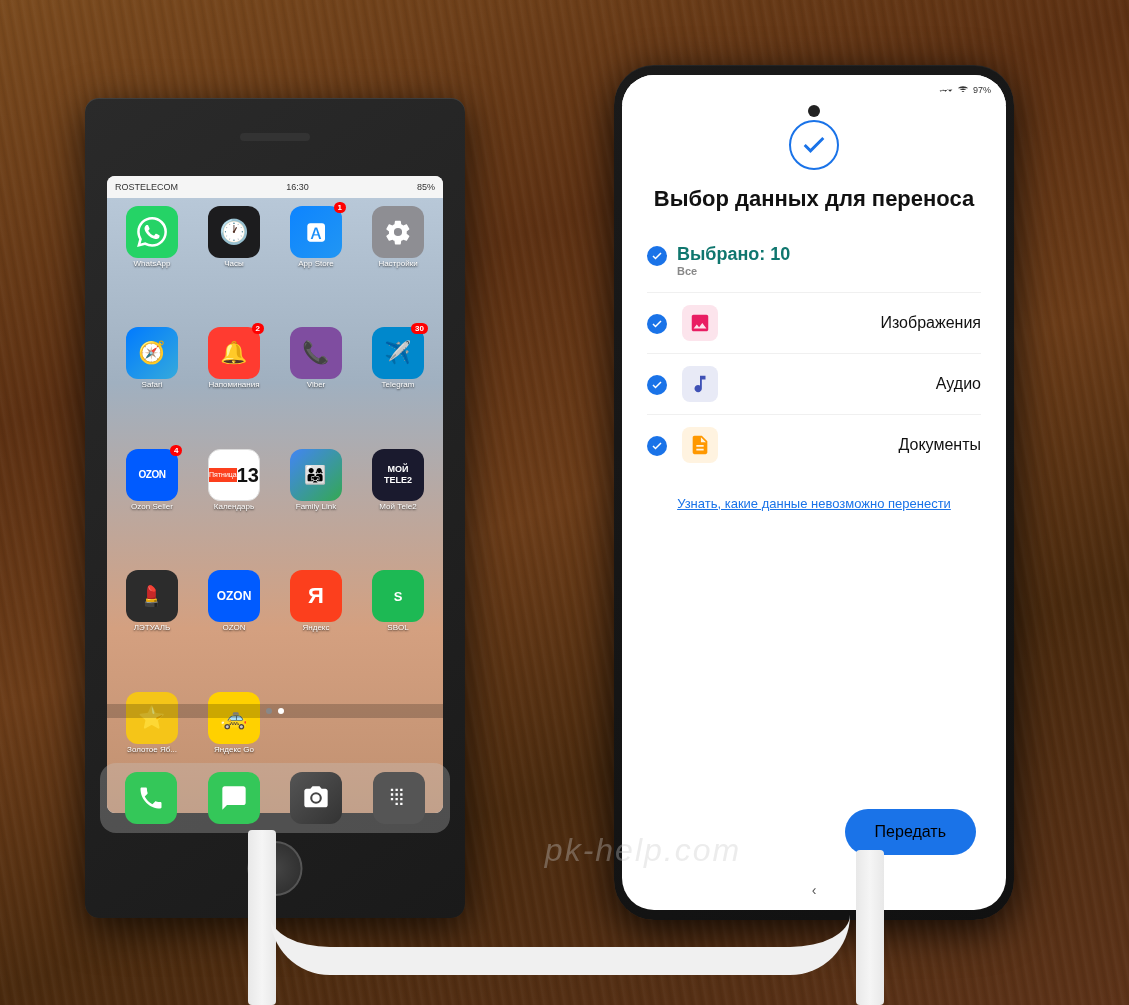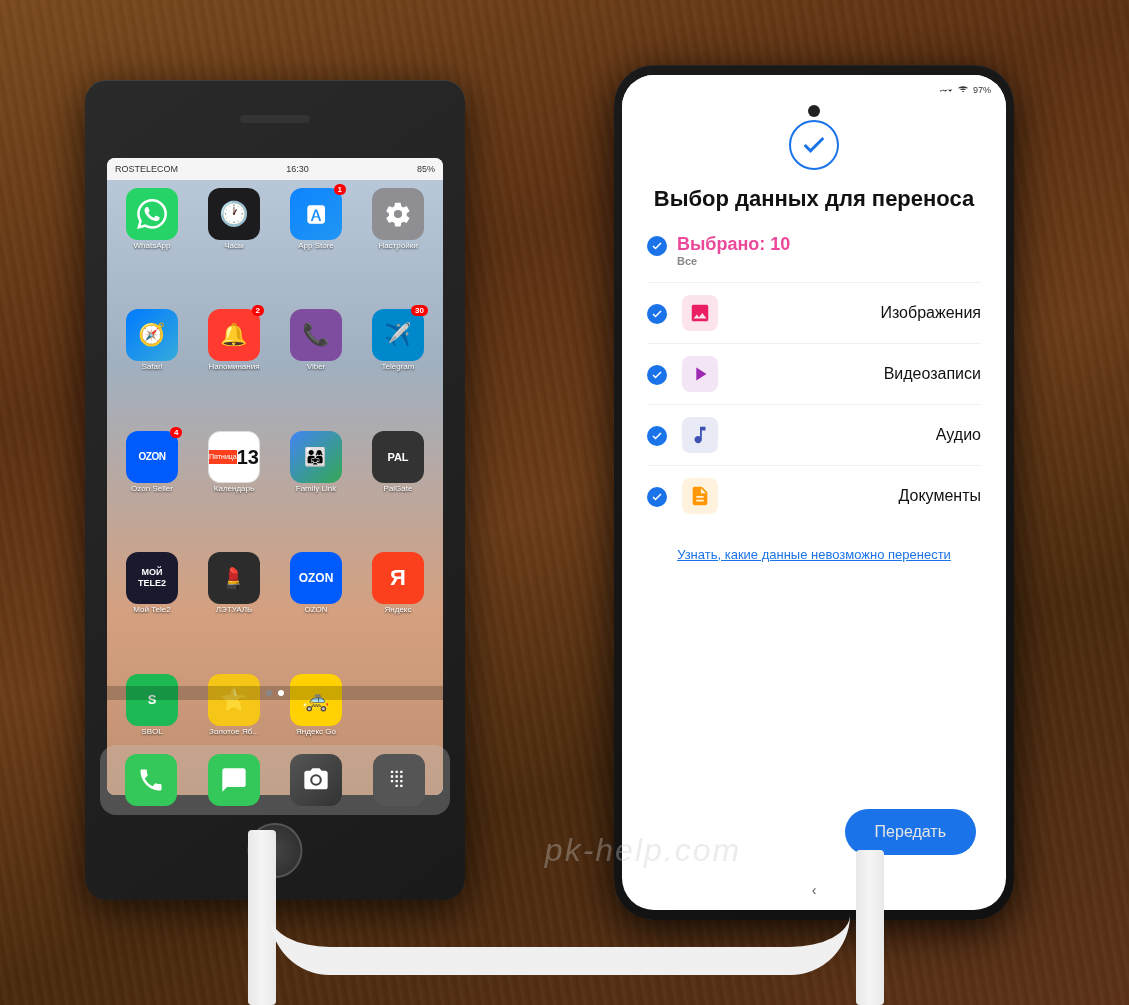--- a/index.html
+++ b/index.html
@@ -43,22 +43,23 @@
       top: 80px;
       width: 380px;
       height: 820px;
     }
 
     .iphone-body {
       position: absolute;
       width: 100%;
       height: 100%;
       background: linear-gradient(145deg, #2a2a2a, #1a1a1a);
-      border-radius: 21px;
+      border-radius: 14px;
       box-shadow: 0 10px 40px rgba(0,0,0,0.7), inset 0 1px 0 rgba(255,255,255,0.1);
+      margin-top: 18px;
     }
 
     .iphone-screen {
       position: absolute;
       top: 78px;
       left: 22px;
       right: 22px;
       bottom: 105px;
       background: #f0f0f0;
       border-radius: 8px;
@@ -239,21 +240,21 @@
     .check-circle svg {
       width: 28px;
       height: 28px;
     }
 
     .transfer-title {
       font-size: 22px;
       font-weight: bold;
       color: #111;
       text-align: center;
-      margin-bottom: 20px;
+      margin-bottom: 30px;
       line-height: 1.3;
     }
 
     .selected-all-row {
       width: 100%;
       display: flex;
       align-items: flex-start;
       margin-bottom: 15px;
       gap: 10px;
     }
@@ -276,21 +277,21 @@
     }
 
     .selected-info {
       display: flex;
       flex-direction: column;
     }
 
     .selected-count {
       font-size: 18px;
       font-weight: bold;
-      color: #ec4899;
+      color: #0f766e;
     }
 
     .selected-all-label {
       font-size: 11px;
       color: #888;
       font-weight: bold;
     }
 
     .data-item {
       width: 100%;
@@ -325,21 +326,21 @@
       font-size: 13px;
       text-decoration: underline;
       line-height: 1.4;
     }
 
     .transfer-btn {
       position: absolute;
       bottom: 55px;
       right: 30px;
       background: #1a73e8;
-      color: #e5e5e5;
+      color: #000000;
       border: none;
       border-radius: 25px;
       padding: 14px 30px;
       font-size: 16px;
       font-weight: 500;
       cursor: pointer;
     }
 
     .android-nav {
       position: absolute;
@@ -509,24 +510,20 @@
           <span class="app-label">Календарь</span>
         </div>
 
         <div class="app-icon">
           <div class="app-icon-img icon-familylink">
             <span style="color:white;font-size:18px;">👨‍👩‍👧</span>
           </div>
           <span class="app-label">Family Link</span>
         </div>
 
-        <div class="app-icon">
-          <div class="app-icon-img icon-palgate" style="color:white;font-size:11px;font-weight:bold;">PAL</div>
-          <span class="app-label">PalGate</span>
-        </div>
 
         <div class="app-icon">
           <div class="app-icon-img icon-moitele2" style="color:white;font-size:9px;font-weight:bold;text-align:center;line-height:1.2;">МОЙ<br>TELE2</div>
           <span class="app-label">Мой Теle2</span>
         </div>
 
         <div class="app-icon">
           <div class="app-icon-img icon-letual">
             <span style="color:white;font-size:20px;">💄</span>
           </div>
@@ -651,54 +648,41 @@
             </svg>
           </div>
           <div class="data-icon" style="background:#fce4ec;">
             <svg width="22" height="22" viewBox="0 0 24 24" fill="#e91e63">
                 <path d="M21 19V5c0-1.1-.9-2-2-2H5c-1.1 0-2 .9-2 2v14c0 1.1.9 2 2 2h14c1.1 0 2-.9 2-2zM8.5 13.5l2.5 3.01L14.5 12l4.5 6H5l3.5-4.5z"></path>
               </svg>
           </div>
           <span class="data-label">Изображения</span>
         </div>
 
+
         <div class="data-item">
           <div class="check-blue">
             <svg viewBox="0 0 24 24" fill="none" stroke="white" stroke-width="3">
               <polyline points="20 6 9 17 4 12"></polyline>
             </svg>
           </div>
-          <div class="data-icon" style="background:#f3e5f5;">
-            <svg width="22" height="22" viewBox="0 0 24 24" fill="#9c27b0">
-                <path d="M8 5v14l11-7z"></path>
+          <div class="data-icon" style="background:#e8eaf6;">
+            <svg width="22" height="22" viewBox="0 0 24 24" fill="#3f51b5">
+                <path d="M12 3v10.55c-.59-.34-1.27-.55-2-.55-2.21 0-4 1.79-4 4s1.79 4 4 4 4-1.79 4-4V7h4V3h-6z"></path>
               </svg>
           </div>
-          <span class="data-label">Видеозаписи</span>
+          <span class="data-label">Аудио</span>
         </div>
 
         <div class="data-item">
           <div class="check-blue">
             <svg viewBox="0 0 24 24" fill="none" stroke="white" stroke-width="3">
               <polyline points="20 6 9 17 4 12"></polyline>
             </svg>
           </div>
-          <div class="data-icon" style="background:#e8eaf6;">
-            <svg width="22" height="22" viewBox="0 0 24 24" fill="#3f51b5">
-                <path d="M12 3v10.55c-.59-.34-1.27-.55-2-.55-2.21 0-4 1.79-4 4s1.79 4 4 4 4-1.79 4-4V7h4V3h-6z"></path>
-              </svg>
-          </div>
-          <span class="data-label">Аудио</span>
-        </div>
-
-        <div class="data-item">
-          <div class="check-blue">
-            <svg viewBox="0 0 24 24" fill="none" stroke="white" stroke-width="3">
-              <polyline points="20 6 9 17 4 12"></polyline>
-            </svg>
-          </div>
           <div class="data-icon" style="background:#fff3e0;">
             <svg width="22" height="22" viewBox="0 0 24 24" fill="#ff9800">
                 <path d="M14 2H6c-1.1 0-1.99.9-1.99 2L4 20c0 1.1.89 2 1.99 2H18c1.1 0 2-.9 2-2V8l-6-6zm2 16H8v-2h8v2zm0-4H8v-2h8v2zm-3-5V3.5L18.5 9H13z"></path>
               </svg>
           </div>
           <span class="data-label">Документы</span>
         </div>
 
         <div class="transfer-link" style="margin-top:20px;">Узнать, какие данные невозможно
 перенести</div>

